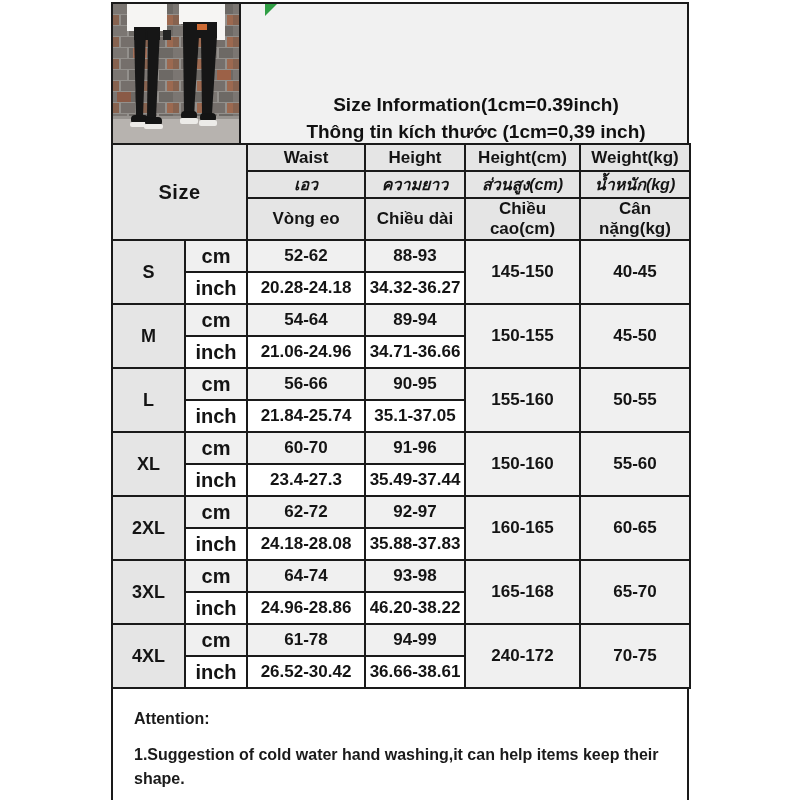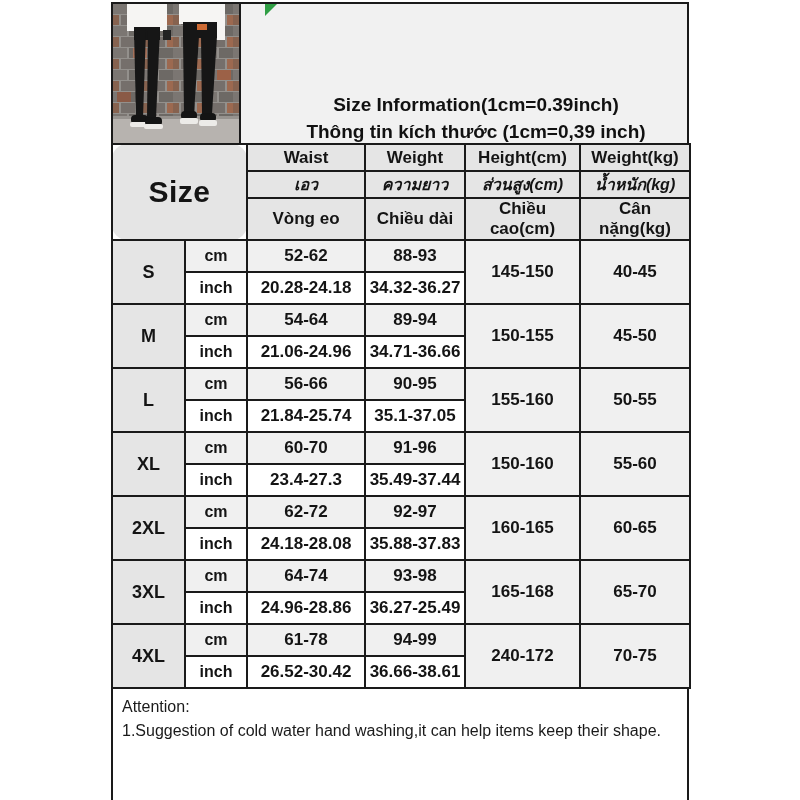--- a/index.html
+++ b/index.html
@@ -19,30 +19,30 @@
     border-top:12px solid #2f9e44;border-right:12px solid transparent;}
 
   
   table{border-collapse:collapse;table-layout:fixed;width:578px;margin-top:-2px;}
   td{border:2px solid #1a1a1a;text-align:center;vertical-align:middle;
      font-weight:700;font-size:17px;color:#141414;padding:0;overflow:hidden;}
   .hd{background:#e5e5e5;}        
   .lt{background:#f0f0f0;}        
   tr.hrow{height:27px;}
   tr.drow{height:32px;}
-  .size-big{font-size:30px;letter-spacing:.5px;border-radius:15px;}
+  .size-big{font-size:20px;letter-spacing:.5px;}
   .th-txt{font-size:16px;font-style:italic;}
   .size-letter{font-size:18px;}
-  .unit{font-size:16px;}
+  .unit{font-size:20px;}
 
   
   .attention{border:2px solid #1a1a1a;margin-top:-2px;background:#fff;
     min-height:108px;padding:6px 9px 10px 9px;font-size:16px;font-weight:400;
     line-height:1.5;color:#1a1a1a;}
-  .attention p{margin:0;}
+  .attention p{margin:12px;font-weight:bold;}
 </style>
 </head>
 <body>
 
 <div class="sheet">
 
   <div class="top-band">
     <div class="photo">
       <svg width="126" height="139" viewBox="0 0 126 139" aria-hidden="true">
         <defs>
@@ -98,21 +98,21 @@
         <col style="width:62px">
         <col style="width:118px">
       <col style="width:100px">
         <col style="width:115px">
         <col style="width:110px">
     </colgroup>
     <tbody>
       <tr class="hrow">
         <td class="hd size-big" colspan="2" rowspan="3">Size</td>
         <td class="hd">Waist</td>
-        <td class="hd">Weight</td>
+        <td class="hd">Height</td>
         <td class="hd">Height(cm)</td>
         <td class="hd">Weight(kg)</td>
       </tr>
       <tr class="hrow">
         <td class="hd th-txt">เอว</td>
         <td class="hd th-txt">ความยาว</td>
         <td class="hd th-txt">ส่วนสูง(cm)</td>
         <td class="hd th-txt">น้ำหนัก(kg)</td>
       </tr>
       <tr class="hrow">
@@ -196,21 +196,21 @@
         <td class="hd size-letter" rowspan="2">3XL</td>
         <td class="lt unit">cm</td>
         <td class="lt">64-74</td>
         <td class="lt">93-98</td>
         <td class="lt" rowspan="2">165-168</td>
         <td class="lt" rowspan="2">65-70</td>
       </tr>
       <tr class="drow">
         <td class="unit">inch</td>
         <td>24.96-28.86</td>
-        <td>36.27-25.49</td>
+        <td>46.20-38.22</td>
       </tr>
 
       <tr class="drow">
         <td class="hd size-letter" rowspan="2">4XL</td>
         <td class="lt unit">cm</td>
         <td class="lt">61-78</td>
         <td class="lt">94-99</td>
         <td class="lt" rowspan="2">240-172</td>
         <td class="lt" rowspan="2">70-75</td>
       </tr>

